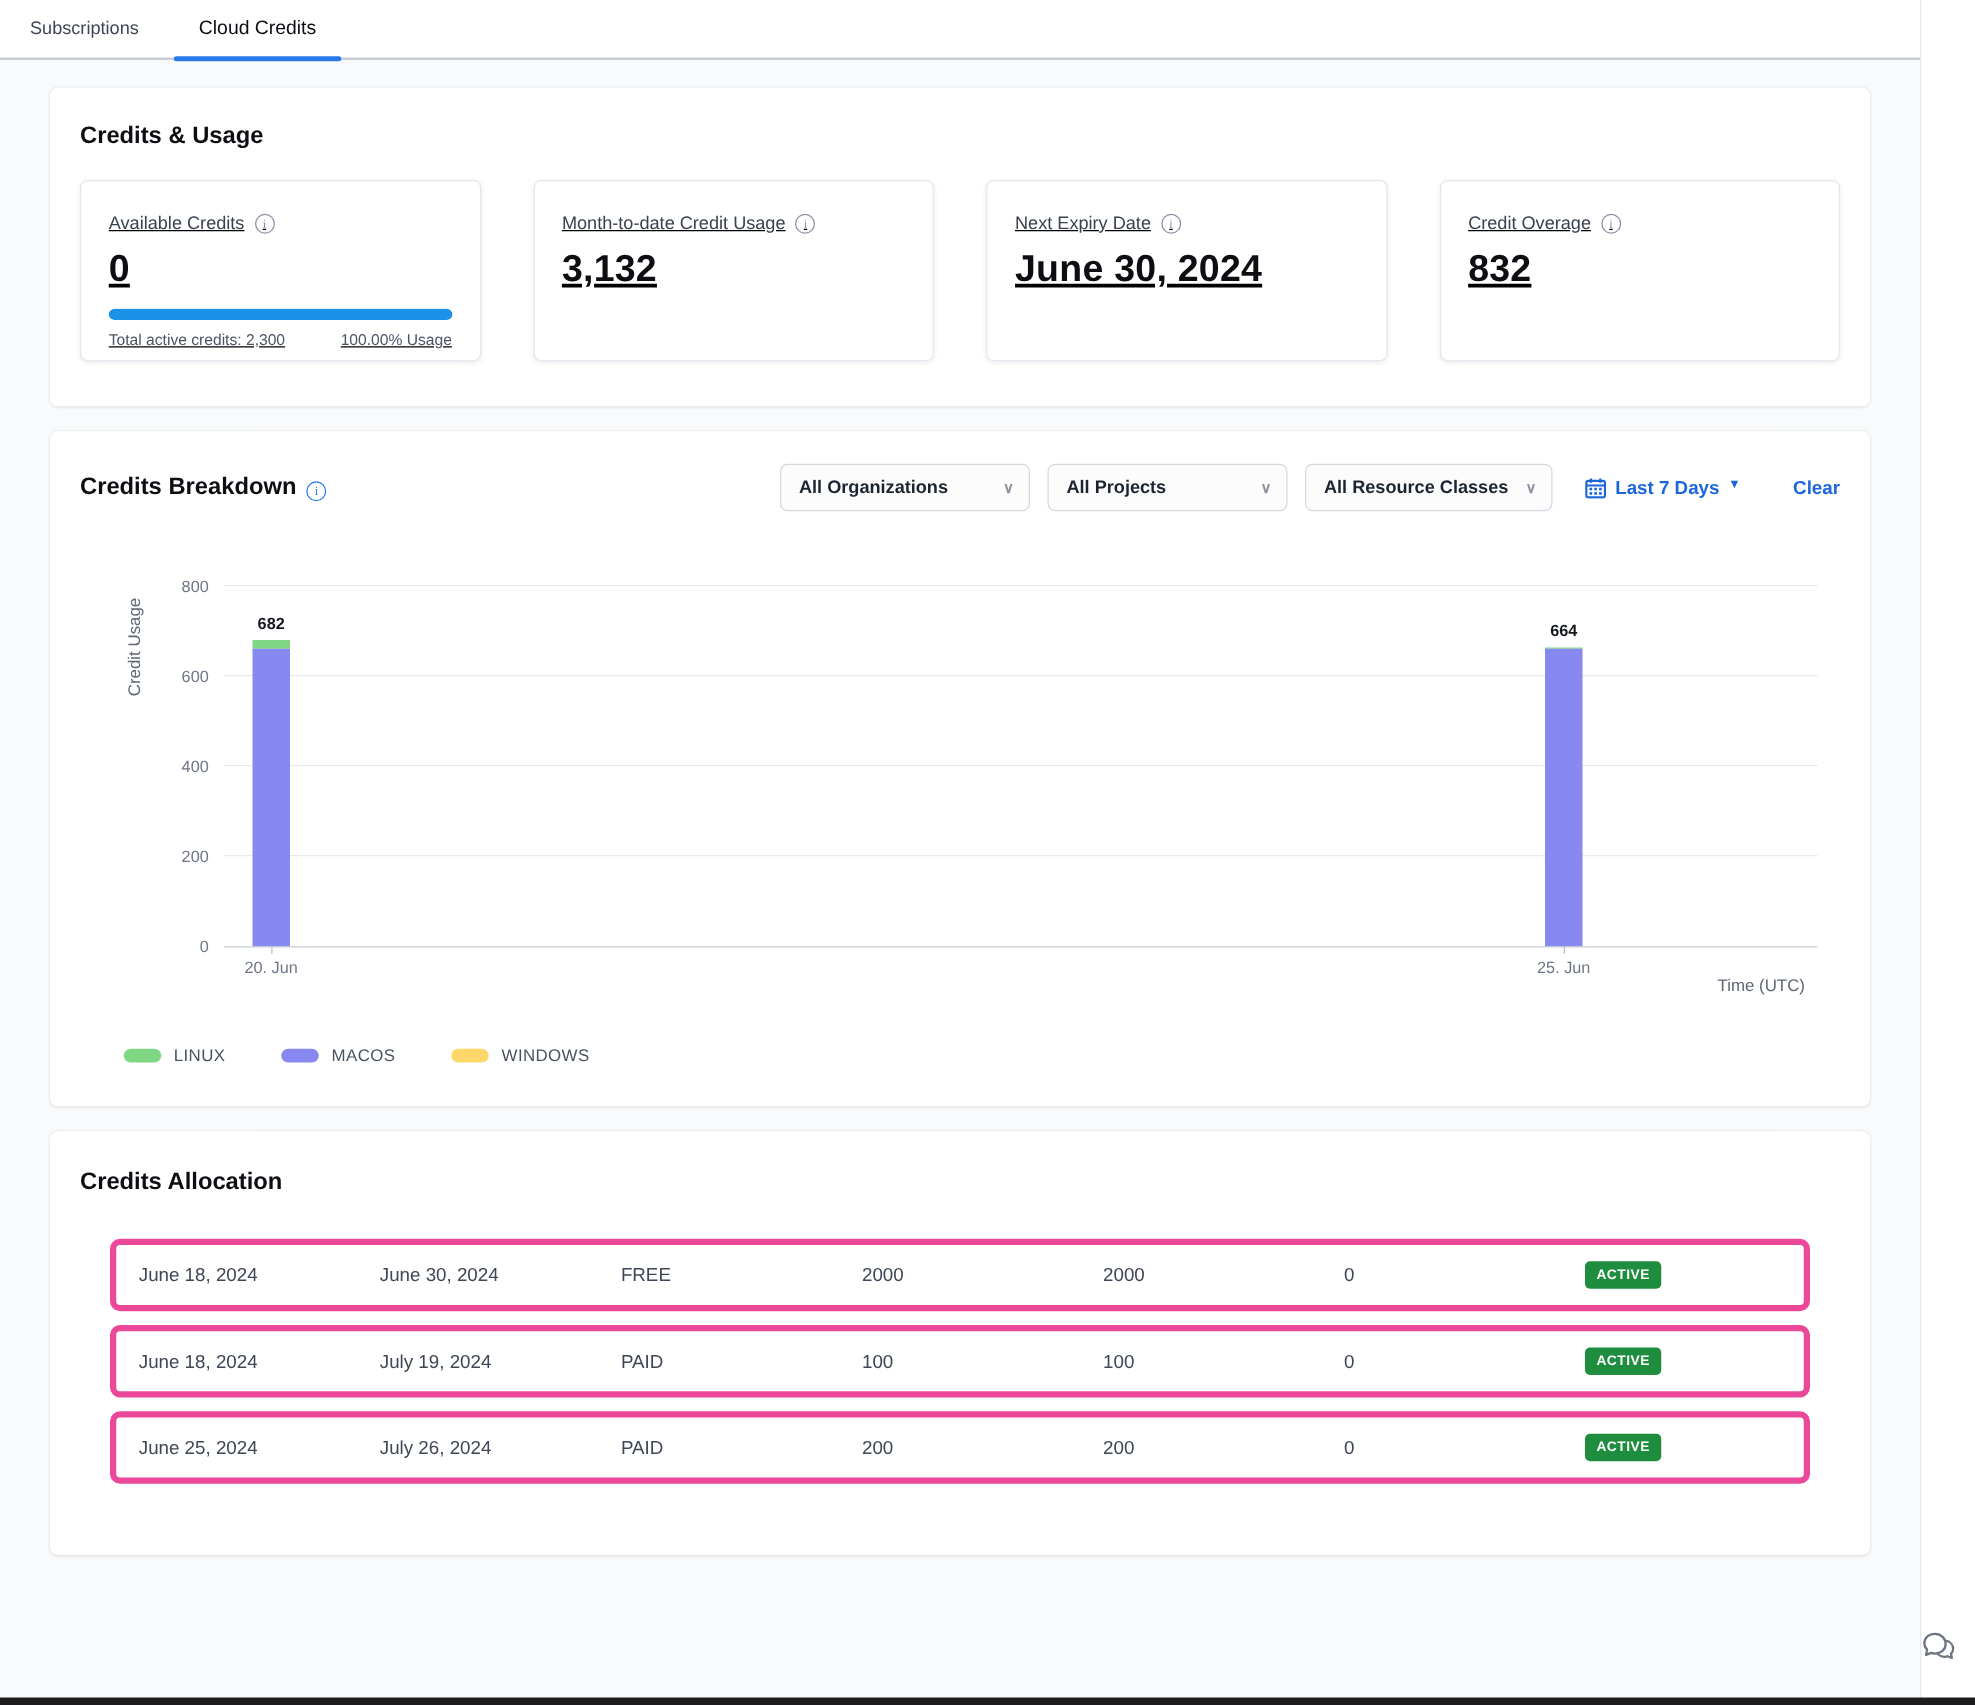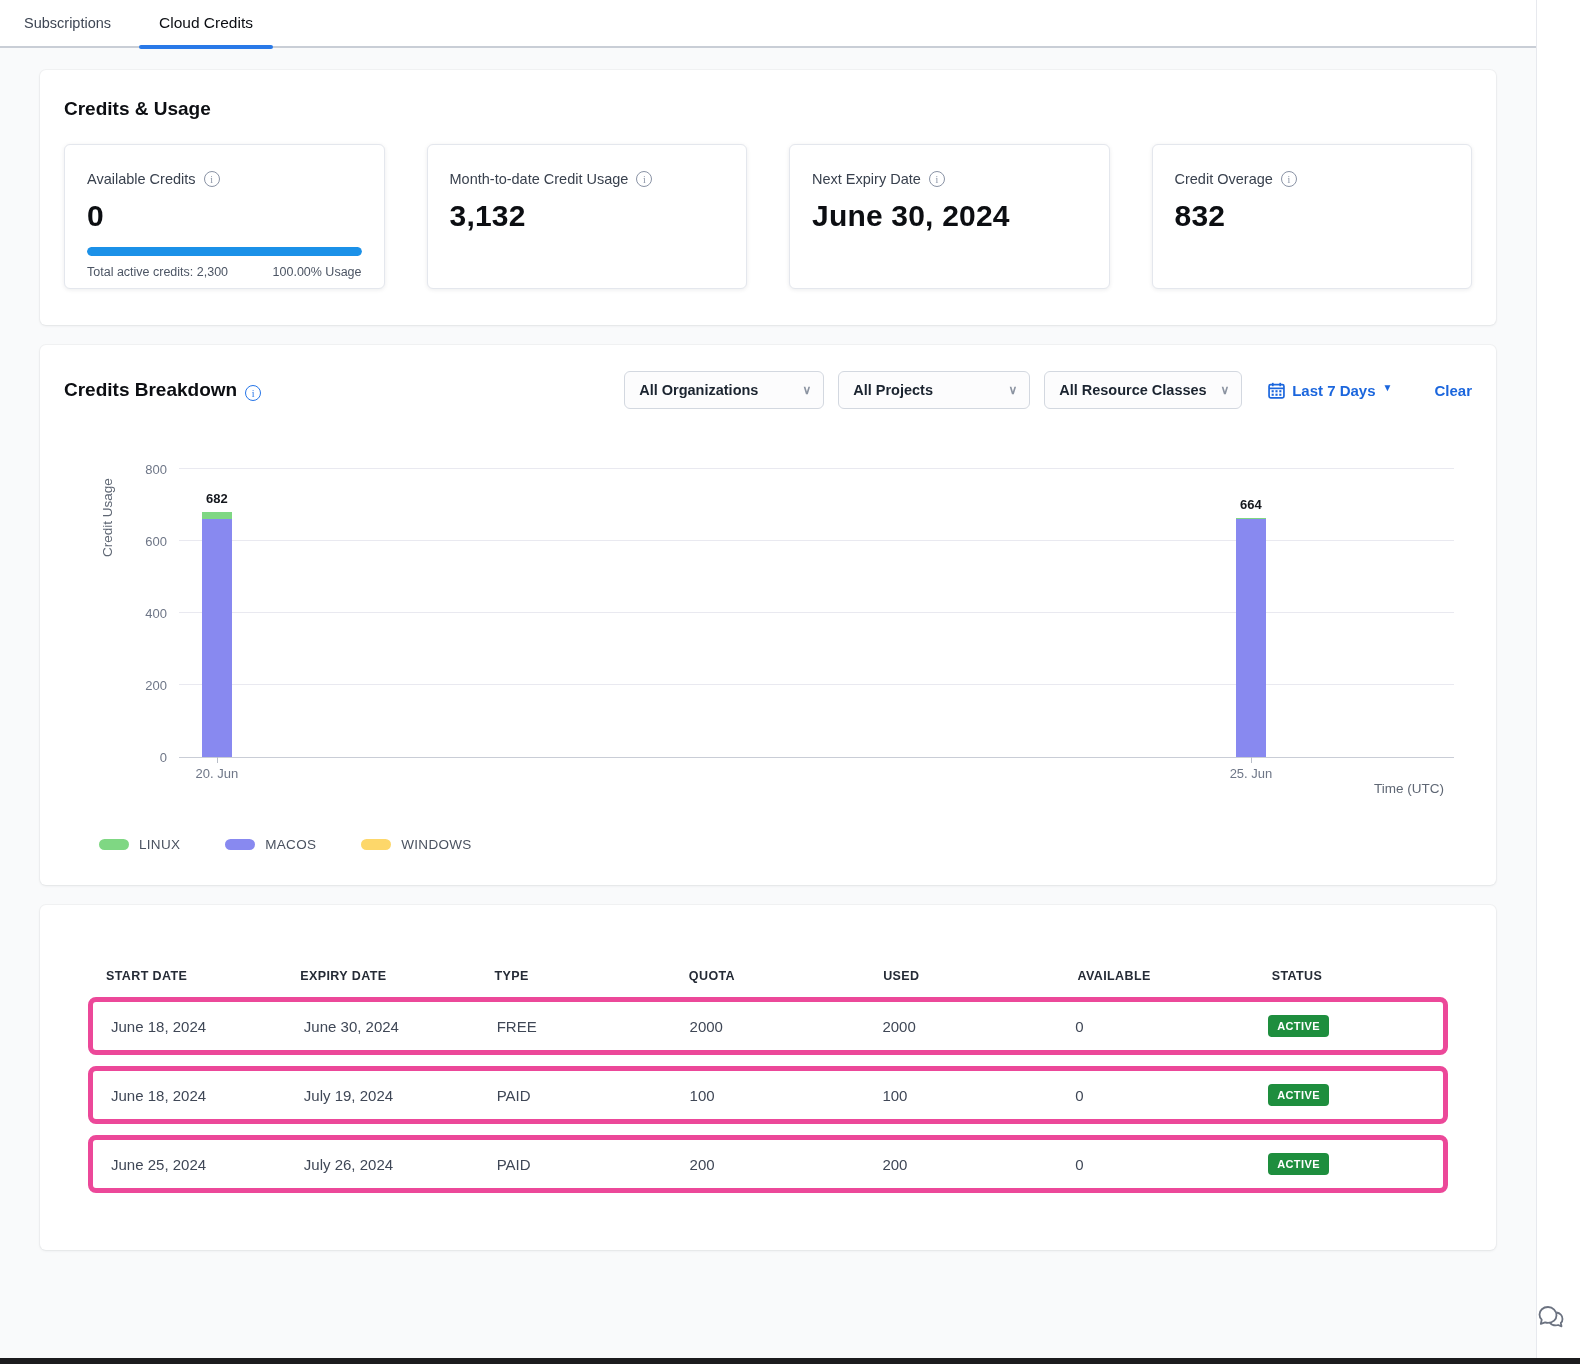--- a/index.html
+++ b/index.html
@@ -11,21 +11,21 @@
   .tab { position:relative; height:48px; display:flex; align-items:center; padding:0 24px; font-size:14.5px; color:#3e4654; cursor:pointer; }
   .tab.active { font-weight:normal; color:#0b0d12; font-size:15.5px; }
   .tab.active::after { content:""; position:absolute; left:4px; right:4px; bottom:-2px; height:4px; border-radius:3px; background:#2979e8; }
 
   
   .section { background:#ffffff; border-radius:6px; margin:0 40px 20px 40px; box-shadow:0 1px 3px rgba(16,24,40,.07), 0 0 0 1px rgba(16,24,40,.03); }
   .section-title { font-size:19px; font-weight:bold; color:#0c0e12; }
 
   
   .sec-usage { margin-top:22px; padding:28px 24px 24px 24px; height:255px; }
-  .stat-row { display:flex; gap:42px; margin-top:24px; }
+  .stat-row { display:flex; gap:42px; margin-top:24px;text-decoration:underline; }
   .stat-card { width:325px; height:145px; background:#fff; border:1px solid #e4e7ed; border-radius:6px; box-shadow:0 1px 4px rgba(16,24,40,.08); padding:26px 22px 0 22px; }
   .stat-label-row { display:flex; align-items:center; gap:8px; }
   .stat-label { font-size:14.5px; color:#39414e; }
   .info-icon { width:16px; height:16px; border:1.2px solid #8a93a5; border-radius:50%; color:#8a93a5; font-size:10px; font-family:"Liberation Serif", serif; display:inline-flex; align-items:center; justify-content:center; flex:0 0 auto; }
   .info-icon.blue { border-color:#2575e8; color:#2575e8; }
   .stat-value { margin-top:12px; font-size:30px; font-weight:bold; color:#0c0e12; letter-spacing:.2px; }
   .progress-track { margin-top:14px; height:9px; border-radius:5px; overflow:hidden; background:#e8eef5; }
   .progress-fill { height:100%; border-radius:5px; background:#1b91e8; }
   .stat-footer { display:flex; justify-content:space-between; margin-top:9px; font-size:12.5px; color:#4c5564; }
 
@@ -206,30 +206,22 @@
           </div>
           <div class="legend-item">
             <span class="legend-pill" style="background: rgb(253, 215, 106);"></span>
             <span>WINDOWS</span>
           </div>
         </div>
     </div>
   </div>
 
   <div class="section sec-alloc">
+    <div class="section-title">Credits Allocation</div>
     <div class="table-wrap">
-      <div class="thead" id="thead">
-          <div class="th">START DATE</div>
-          <div class="th">EXPIRY DATE</div>
-          <div class="th">TYPE</div>
-          <div class="th">QUOTA</div>
-          <div class="th">USED</div>
-          <div class="th">AVAILABLE</div>
-          <div class="th">STATUS</div>
-        </div>
       <div id="tbody">
           <div class="trow">
             <div class="td">June 18, 2024</div>
             <div class="td">June 30, 2024</div>
             <div class="td">FREE</div>
             <div class="td">2000</div>
             <div class="td">2000</div>
             <div class="td">0</div>
             <div class="td"><span class="badge">ACTIVE</span></div>
           </div>

